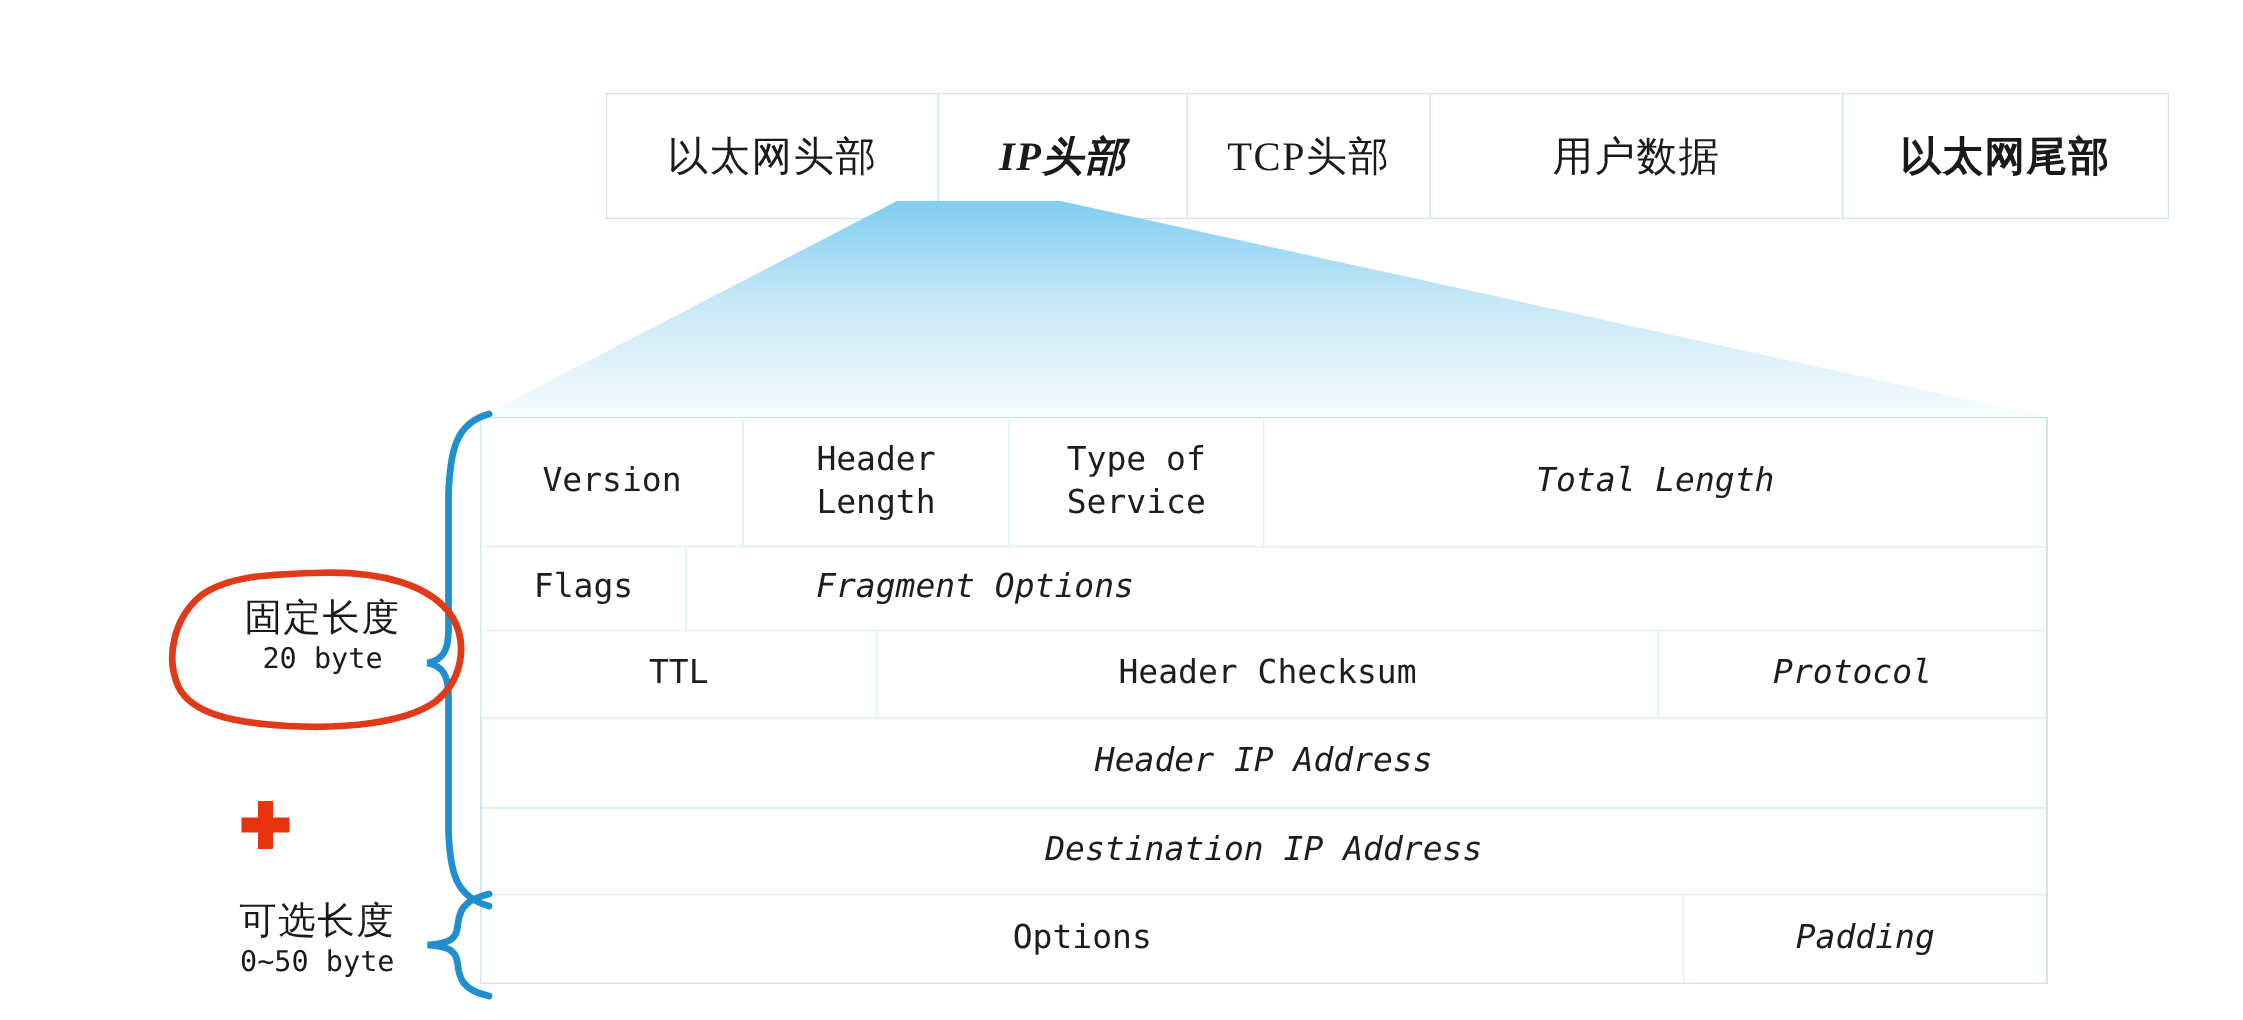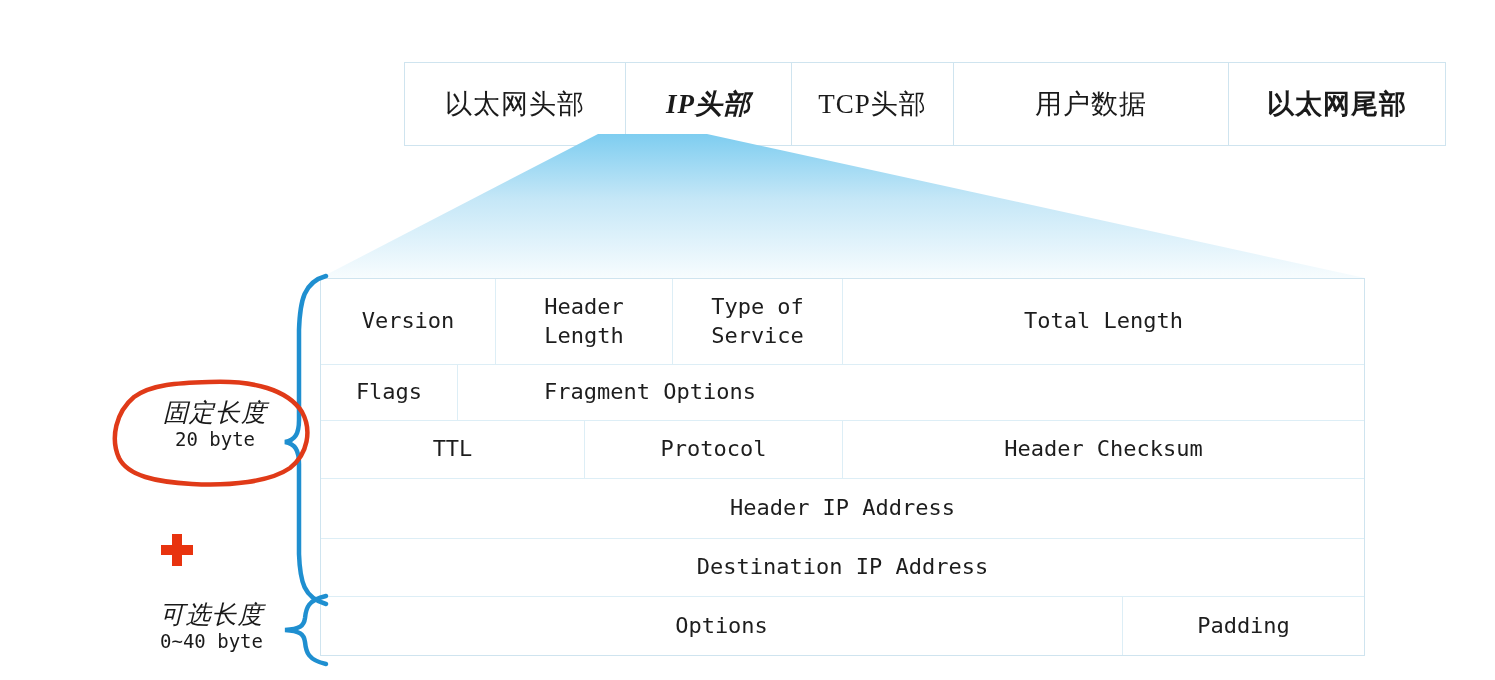--- a/index.html
+++ b/index.html
@@ -87,21 +87,21 @@
     align-items: center;
     justify-content: center;
     text-align: center;
     font-family: "DejaVu Sans Mono", monospace;
     font-size: 22px;
     color: #1d1d1d;
     line-height: 1.28;
     white-space: pre-line;
     background: #ffffff;
   }
-  .ip-cell:last-child { border-right: none; }
+  .ip-cell:last-child { border-right: none; font-style: italic; }
 
   
   .brace-svg {
     position: absolute;
     pointer-events: none;
   }
   #brace-fixed  { left: 282px; top: 270px;  width: 48px;  height: 340px; }
   #brace-opt    { left: 282px; top: 592px;  width: 48px;  height: 76px;  }
 
   .annot-label {
@@ -118,21 +118,20 @@
   #label-opt {
     left: 124px;
     top: 600px;
     width: 175px;
   }
   .cn {
     font-family: "Liberation Serif", serif;
     font-size: 25px;
     letter-spacing: 1px;
     display: block;
-    font-style: italic;
   }
   .mono {
     font-family: "DejaVu Sans Mono", monospace;
     font-size: 19px;
     display: block;
   }
 
   .red-ellipse {
     position: absolute;
     left: 112px;
@@ -185,22 +184,22 @@
       <div class="ip-cell" style="width:521px">Total Length</div>
     </div>
 
     <div class="ip-row" style="height:56px">
       <div class="ip-cell" style="width:137px">Flags</div>
       <div class="ip-cell" style="width:384px">Fragment Options</div>
     </div>
 
     <div class="ip-row" style="height:58px">
       <div class="ip-cell" style="width:264px">TTL</div>
+      <div class="ip-cell" style="width:521px">Header Checksum</div>
       <div class="ip-cell" style="width:258px">Protocol</div>
-      <div class="ip-cell" style="width:521px">Header Checksum</div>
     </div>
 
     <div class="ip-row" style="height:60px">
       <div class="ip-cell" style="width:1043px">Header IP Address</div>
     </div>
 
     <div class="ip-row" style="height:58px">
       <div class="ip-cell" style="width:1043px">Destination IP Address</div>
     </div>
 
@@ -231,16 +230,16 @@
     <span class="cn">固定长度</span>
     <span class="mono">20 byte</span>
   </div>
 
   <svg class="plus-icon" viewBox="0 0 36 36">
     <path d="M13 2 H23 V13 H34 V23 H23 V34 H13 V23 H2 V13 H13 Z" fill="#e8330f"></path>
   </svg>
 
   <div class="annot-label" id="label-opt">
     <span class="cn">可选长度</span>
-    <span class="mono">0~40 byte</span>
+    <span class="mono">0~50 byte</span>
   </div>
 
 </div>
 
 </body></html>

